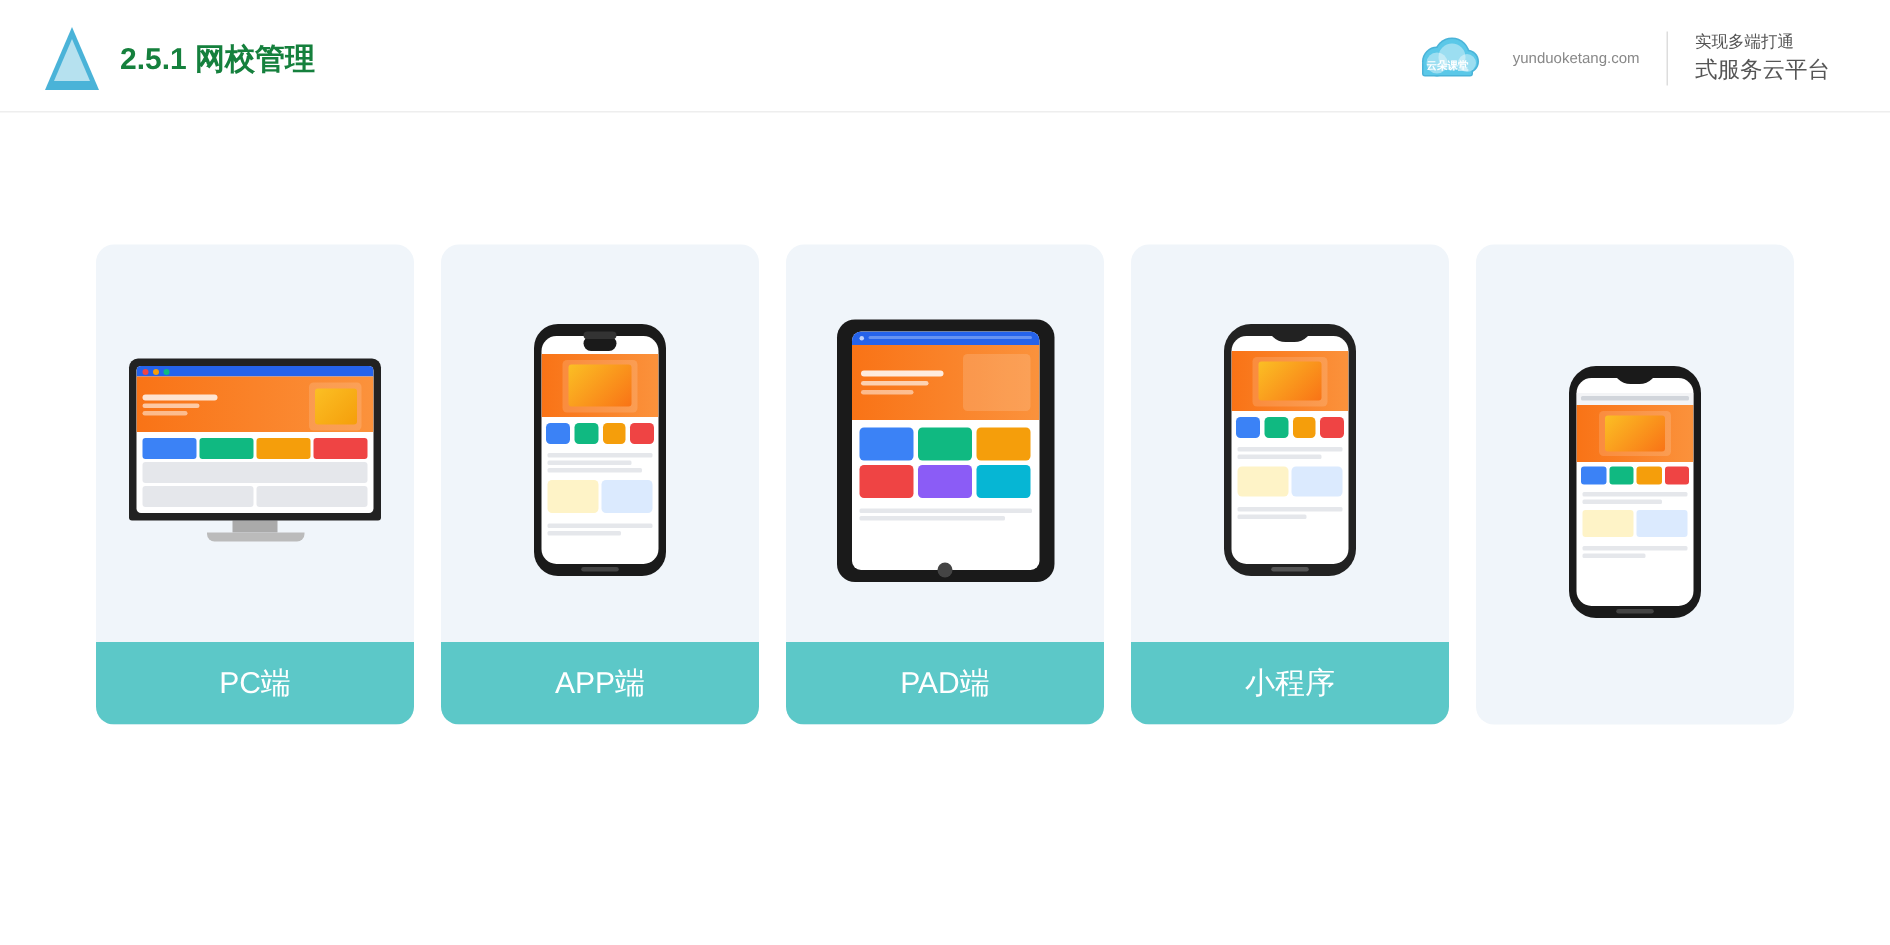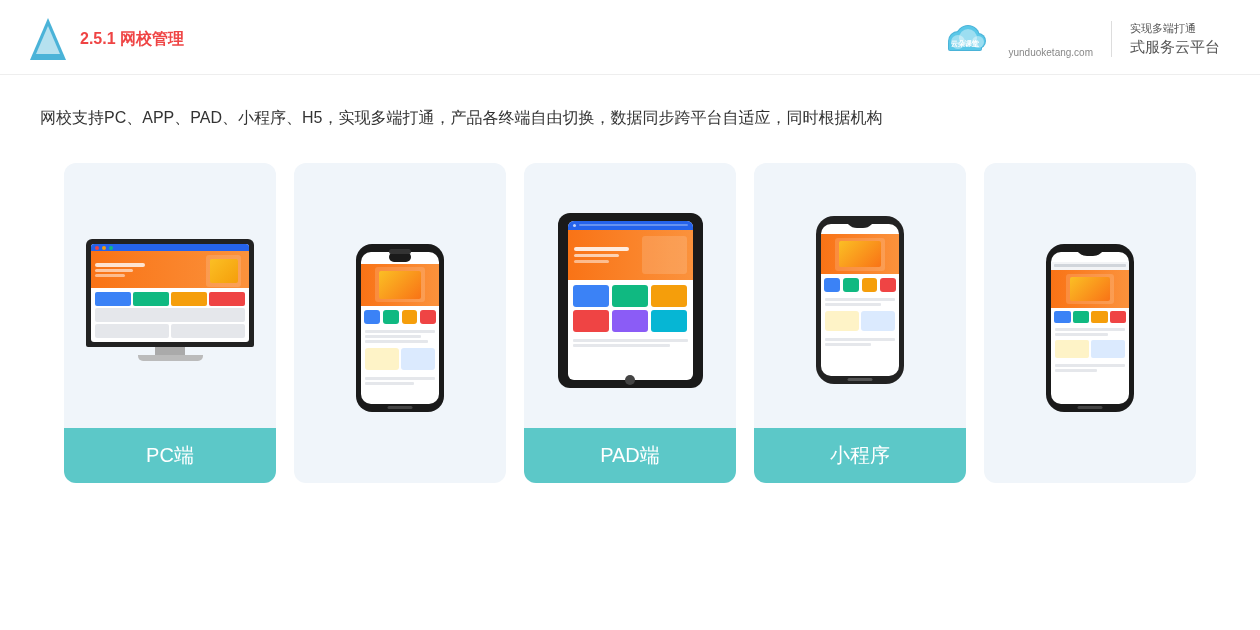--- a/index.html
+++ b/index.html
@@ -28,38 +28,38 @@
       border-bottom: 1px solid #eee;
     }
 
     .header-left {
       display: flex;
       align-items: center;
       gap: 14px;
     }
 
     .header-title {
-      font-size: 16px;
-      color: #ef4444;
+      font-size: 20px;
+      color: #15803d;
       font-weight: 400;
     }
 
     .header-title span {
       font-weight: 700;
     }
 
     .header-right {
       display: flex;
       align-items: center;
       gap: 10px;
     }
 
     .brand-logo {
       display: flex;
-      align-items: flex-end;
+      align-items: center;
       gap: 18px;
     }
 
     .brand-text {
       display: flex;
       flex-direction: column;
       line-height: 1.3;
     }
 
     .brand-domain {
@@ -178,21 +178,21 @@
       <div class="brand-divider"></div>
       <div class="brand-tagline">
         <span style="font-size:11px;color:#555;">实现多端打通</span>
         <span style="font-size:15px;color:#555;">式服务云平台</span>
       </div>
     </div>
   </div>
 
   <div class="description-section">
     <div class="description-text">
-      <span>网校支持PC、APP、PAD、小程序、H5，实现多端打通，产品各终端自由切换，数据同步跨平台自适应，同时根据机构</span><br>
+      <br>
     </div>
   </div>
 
   <div class="cards-section">
 
     <div class="platform-card">
       <div class="card-image-area">
 
         <div style="display:flex;flex-direction:column;align-items:center;">
           <div style="width:168px;height:108px;background:#222;border-radius:6px 6px 2px 2px;padding:5px;position:relative;">
@@ -260,20 +260,23 @@
               <div style="height:22px;flex:1;background:#dbeafe;border-radius:3px;"></div>
             </div>
             <div style="padding:2px 4px;display:flex;flex-direction:column;gap:2px;margin-top:2px;">
               <div style="height:3px;background:#e5e7eb;border-radius:1px;width:100%;"></div>
               <div style="height:3px;background:#e5e7eb;border-radius:1px;width:70%;"></div>
             </div>
           </div>
           <div style="position:absolute;bottom:3px;left:50%;transform:translateX(-50%);width:25px;height:3px;background:#444;border-radius:2px;"></div>
         </div>
       </div>
+      <div class="card-label-area">
+        <span class="card-label">APP端</span>
+      </div>
     </div>
 
     <div class="platform-card">
       <div class="card-image-area">
 
         <div style="width:145px;height:175px;background:#1a1a1a;border-radius:12px;padding:8px 10px;position:relative;">
           <div style="width:100%;height:100%;background:#fff;border-radius:6px;overflow:hidden;display:flex;flex-direction:column;">
             <div style="height:9px;background:#2563eb;display:flex;align-items:center;padding:0 5px;gap:3px;">
               <div style="width:3px;height:3px;border-radius:50%;background:rgba(255,255,255,0.7);"></div>
               <div style="height:2px;flex:1;background:rgba(255,255,255,0.3);border-radius:1px;"></div>

